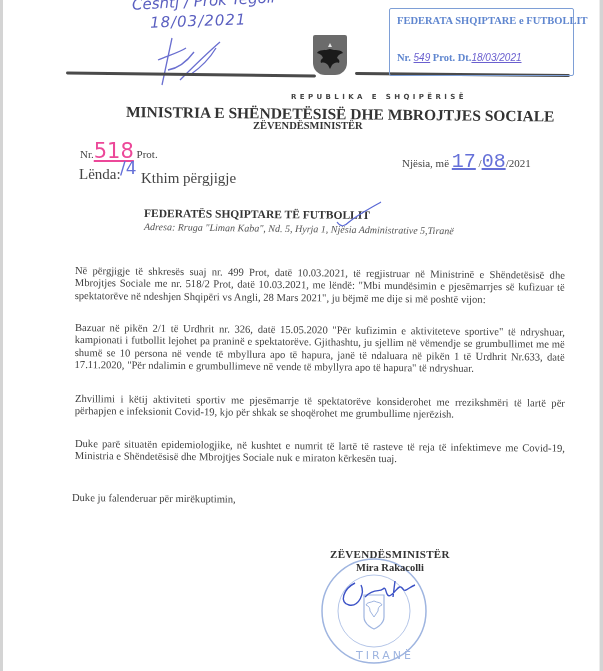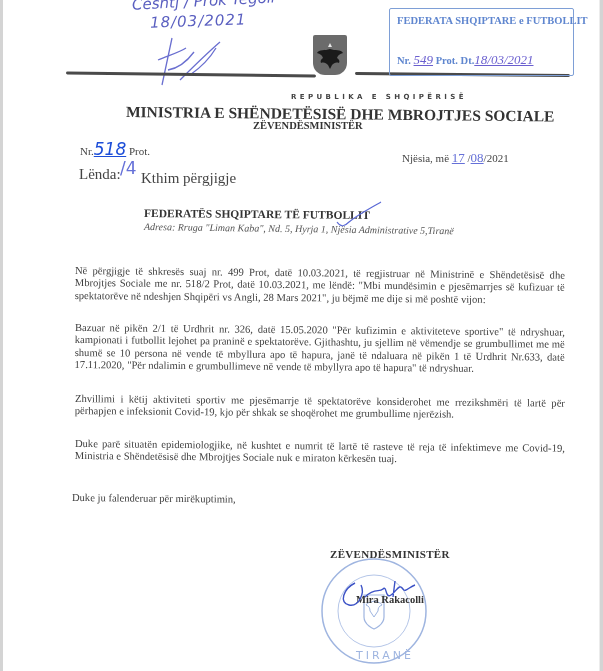--- a/index.html
+++ b/index.html
@@ -21,48 +21,48 @@
     .top-rule { position: absolute; top: 73px; height: 3px; background: #4a4a4a; border-radius: 2px; }
     .rule-left { left: 66px; width: 250px; transform: rotate(0.7deg); }
     .rule-right { left: 355px; width: 215px; transform: rotate(0.5deg); }
 
     .emblem { position: absolute; left: 313px; top: 35px; width: 34px; height: 40px; background: #6b6b6b; border-radius: 2px 2px 12px 12px; }
     .emblem svg { position: absolute; left: 2px; top: 6px; }
 
     .stamp-box { position: absolute; left: 389px; top: 8px; width: 183px; height: 66px; border: 1.5px solid #7e9fd6; border-radius: 2px; }
     .stamp-title { position: absolute; left: 7px; top: 6px; font-size: 10.5px; font-weight: bold; color: #5f86cf; white-space: nowrap; }
     .stamp-nr { position: absolute; left: 7px; top: 43px; font-size: 10.5px; font-weight: bold; color: #5f86cf; white-space: nowrap; }
-    .stamp-hand { color: #6a5fcf; font-family: Liberation Serif, serif; font-style: italic; font-weight: normal; font-size: 13px; text-decoration: underline; }
+    .stamp-hand { color: #6a5fcf; font-family: Liberation Sans, sans-serif; font-style: italic; font-weight: normal; font-size: 10px; text-decoration: underline; }
 
     .republika { position: absolute; left: 243px; top: 93px; font-size: 7px; letter-spacing: 3.4px; font-weight: bold; font-family: "DejaVu Sans", sans-serif; color: #444; padding-left: 48px; }
     .ministria { position: absolute; left: 126px; top: 103px; font-size: 15.5px; font-weight: bold; color: #333; white-space: nowrap; transform: rotate(0.6deg); transform-origin: left; }
     .zevend { position: absolute; left: 253px; top: 120px; font-size: 10.5px; font-weight: bold; color: #333; }
 
     .nr-line { position: absolute; left: 80px; top: 139px; font-size: 11px; color: #444; white-space: nowrap; }
-    .nr-hand { color: #1d4ed8; font-family: "DejaVu Sans", sans-serif; font-size: 17px; text-decoration: underline; font-style: italic; }
+    .nr-hand { color: #ec4899; font-family: "DejaVu Sans", sans-serif; font-size: 21px; text-decoration: underline; }
     .lenda { position: absolute; left: 79px; top: 166px; font-size: 15px; color: #444; white-space: nowrap; }
     .lenda-hand { position: absolute; left: 120px; top: 158px; color: #6570d8; font-family: "DejaVu Sans", sans-serif; font-size: 17px; }
     .lenda-subject { position: absolute; left: 141px; top: 170px; font-size: 15px; color: #444; }
 
     .tirane { position: absolute; left: 402px; top: 150px; font-size: 11px; color: #444; white-space: nowrap; }
-    .tirane .hd { color: #6570d8; font-family: Liberation Serif, serif; font-size: 13px; text-decoration: underline; }
+    .tirane .hd { color: #6570d8; font-family: Liberation Mono, monospace; font-size: 20px; text-decoration: underline; }
 
     .recipient { position: absolute; left: 144px; top: 207px; font-size: 11.5px; font-weight: bold; color: #333; white-space: nowrap; transform: rotate(0.5deg); transform-origin: left; }
     .check-mark { position: absolute; left: 335px; top: 200px; }
     .address { position: absolute; left: 144px; top: 221px; font-size: 10px; font-style: italic; color: #555; white-space: nowrap; transform: rotate(0.8deg); transform-origin: left; }
 
     .para { position: absolute; left: 75px; width: 490px; font-size: 10.6px; line-height: 12.3px; color: #3e3e3e; text-align: justify; transform: rotate(0.55deg); transform-origin: left top; }
     .p1 { top: 265px; }
     .p2 { top: 322px; }
     .p3 { top: 393px; }
     .p4 { top: 438px; }
     .p5 { top: 492px; left: 72px; }
 
     .sign-title { position: absolute; left: 330px; top: 548px; font-size: 11px; font-weight: bold; color: #333; letter-spacing: 0.3px; }
-    .sign-name { position: absolute; left: 356px; top: 562px; font-size: 10.5px; font-weight: bold; color: #333; margin-top: 32px; }
+    .sign-name { position: absolute; left: 356px; top: 562px; font-size: 10.5px; font-weight: bold; color: #333; }
     .seal { position: absolute; left: 318px; top: 555px; width: 112px; height: 112px; }
     .signature { position: absolute; left: 335px; top: 575px; }
   </style>
 </head>
 <body>
 
 <div class="left-edge"></div>
 <div class="right-edge-inner"></div>
 <div class="right-edge"></div>
 

